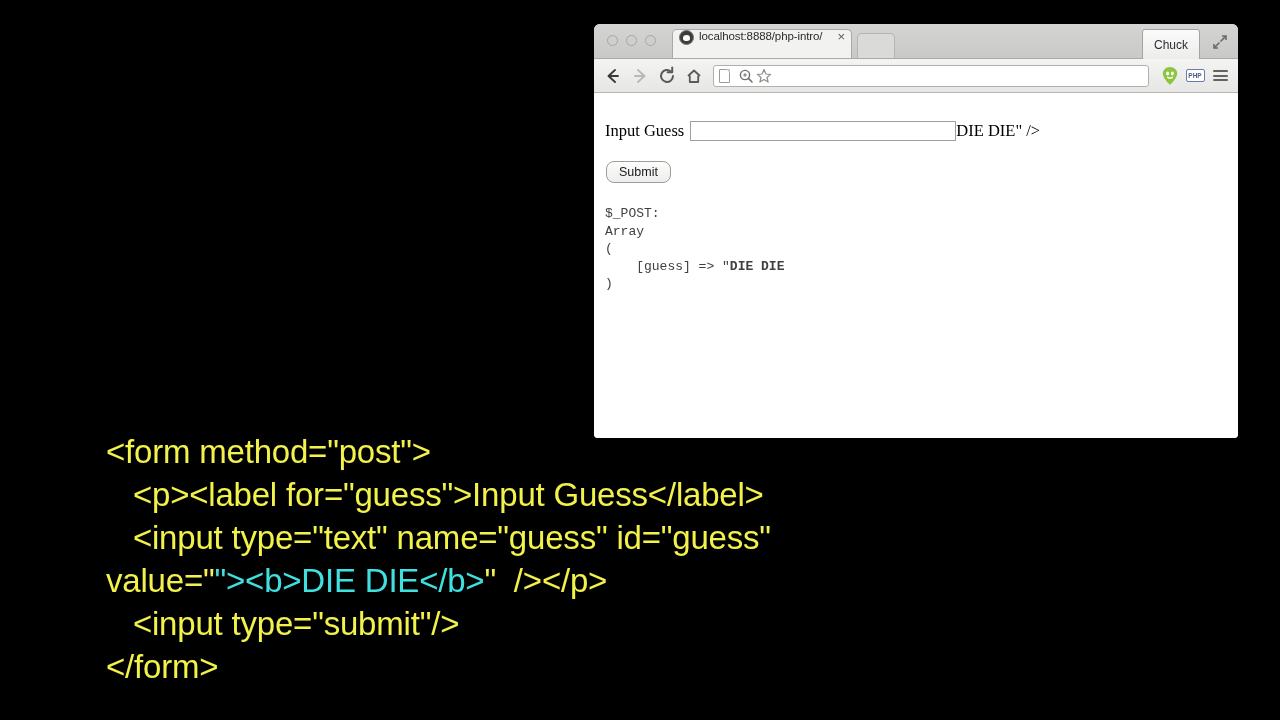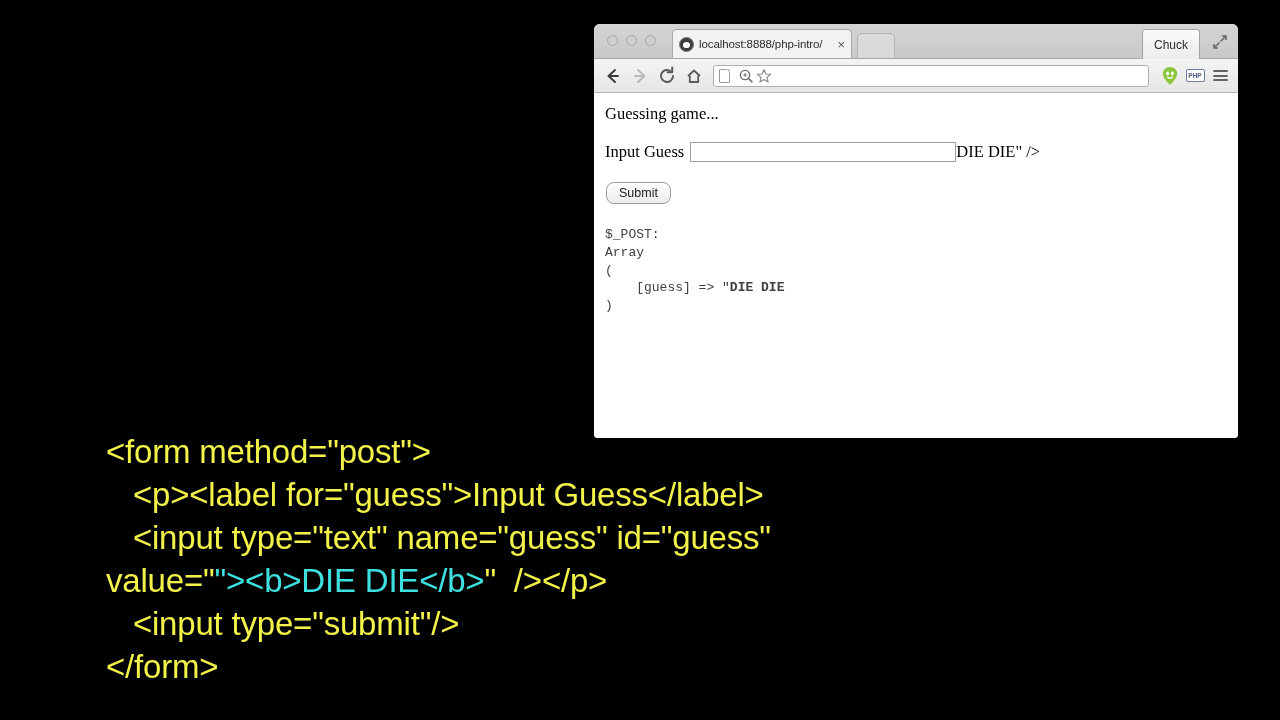--- a/index.html
+++ b/index.html
@@ -55,21 +55,20 @@
     left: 78px;
     top: 5px;
     width: 180px;
     height: 29px;
     background: #f2f2f0;
     border: 1px solid #a9a9a7;
     border-bottom: none;
     border-radius: 5px 5px 0 0;
     box-sizing: border-box;
     display: flex;
-    align-items: center;
     padding: 0 6px;
   }
   .tab-favicon {
     width: 15px;
     height: 15px;
     border-radius: 50%;
     background: #3d3d3d;
     flex: 0 0 auto;
     margin-right: 5px;
     position: relative;
@@ -425,21 +424,20 @@
       <div class="hamburger">
         <span></span>
           <span></span>
           <span></span>
       </div>
     </div>
   </div>
 
   <div class="viewport">
 
-    <p class="page-heading">Guessing game...</p>
 
     <div class="form-row">
       <span class="form-label">Input Guess</span>
       <input class="guess-input" type="text" placeholder="" style="">
       <span class="leak-text">DIE DIE" /&gt;</span>
     </div>
 
     <div class="submit-button">Submit</div>
 
     <div class="post-dump"><span>$_POST:</span>

